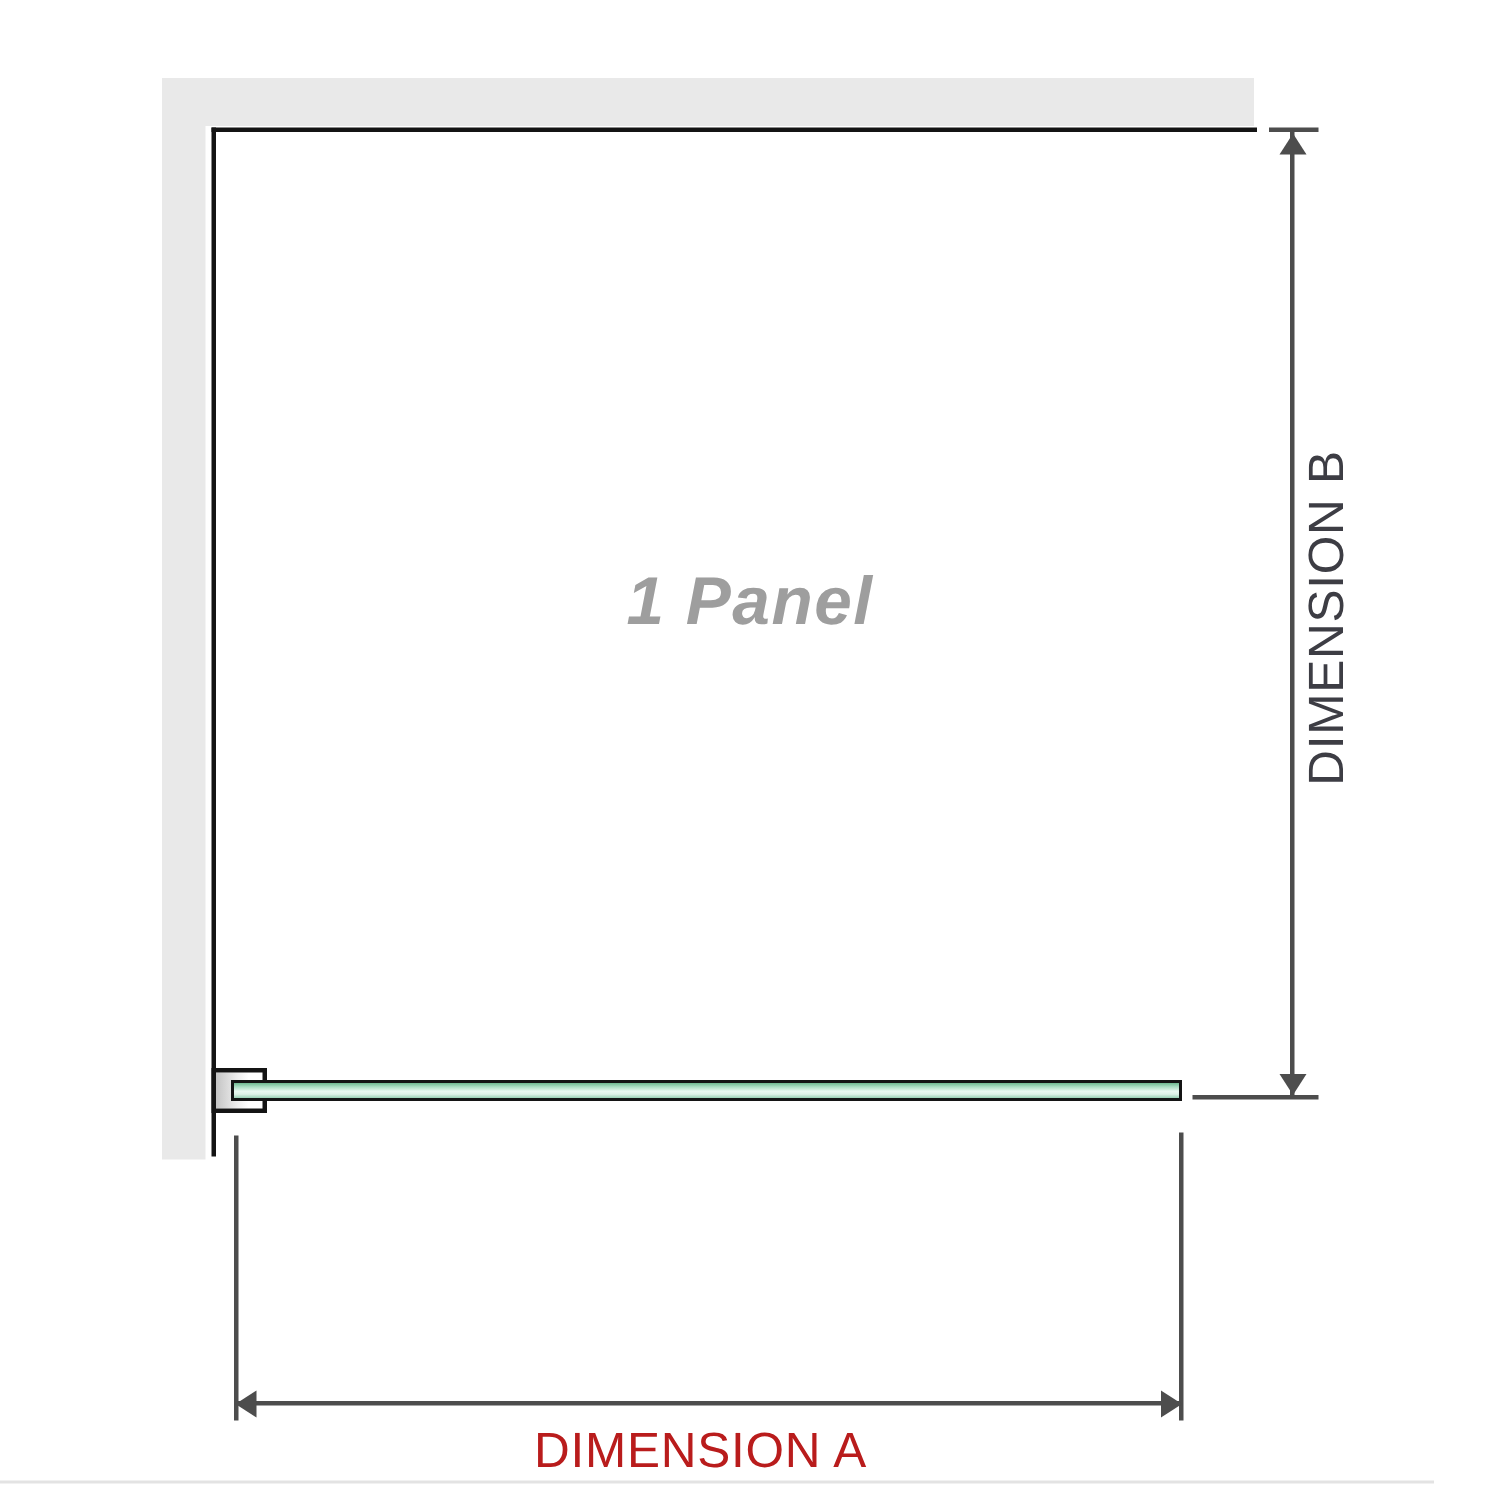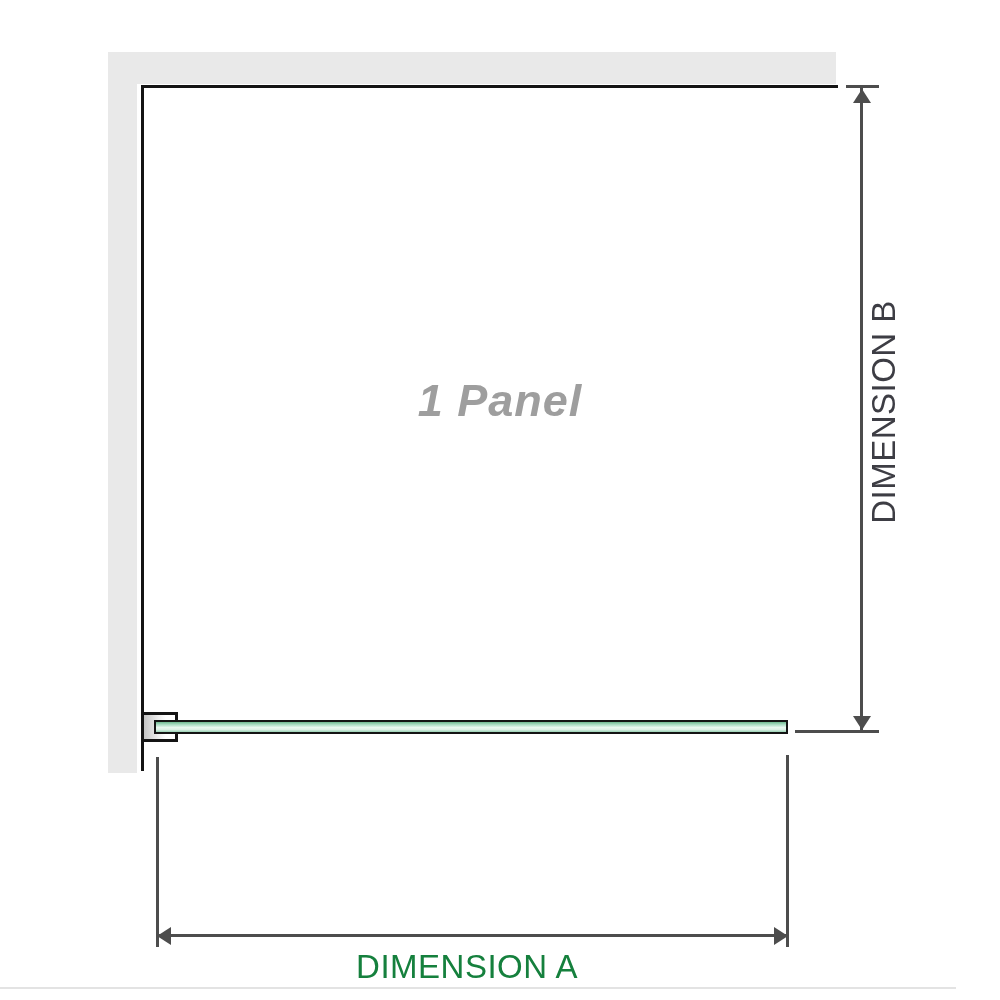--- a/index.html
+++ b/index.html
@@ -132,21 +132,21 @@
     border-left: 14px solid #4d4d4d;
   }
   
   .dim-a-label {
     position: absolute;
     left: 467px; top: 948px;
     transform: translateX(-50%);
     font-size: 33px;
     font-weight: 300;
     letter-spacing: 0.5px;
-    color: #15803d;
+    color: #b91c1c;
     white-space: nowrap;
   }
   .dim-b-label {
     position: absolute;
     left: 884px; top: 412px;
     transform: translate(-50%, -50%) rotate(-90deg);
     font-size: 33px;
     font-weight: 300;
     letter-spacing: 0.5px;
     color: #3d3d44;

